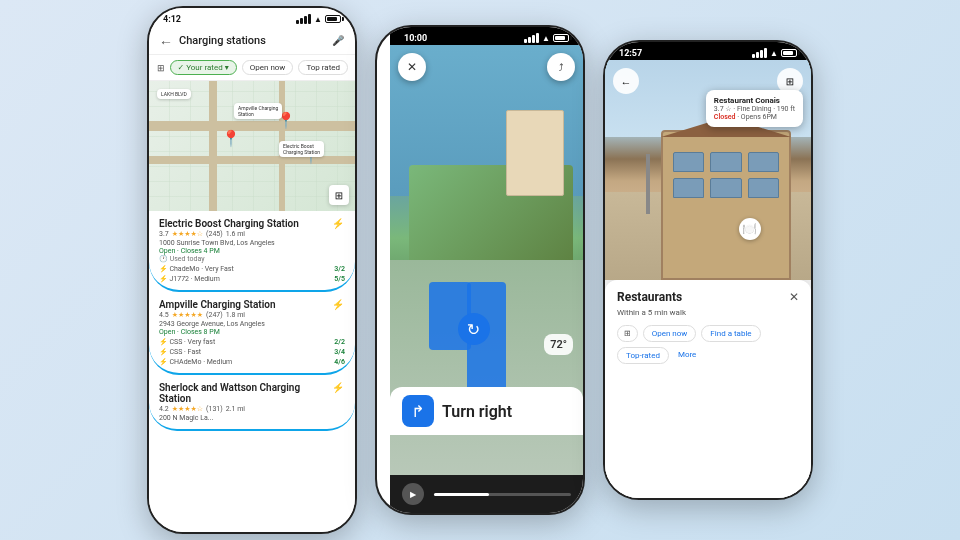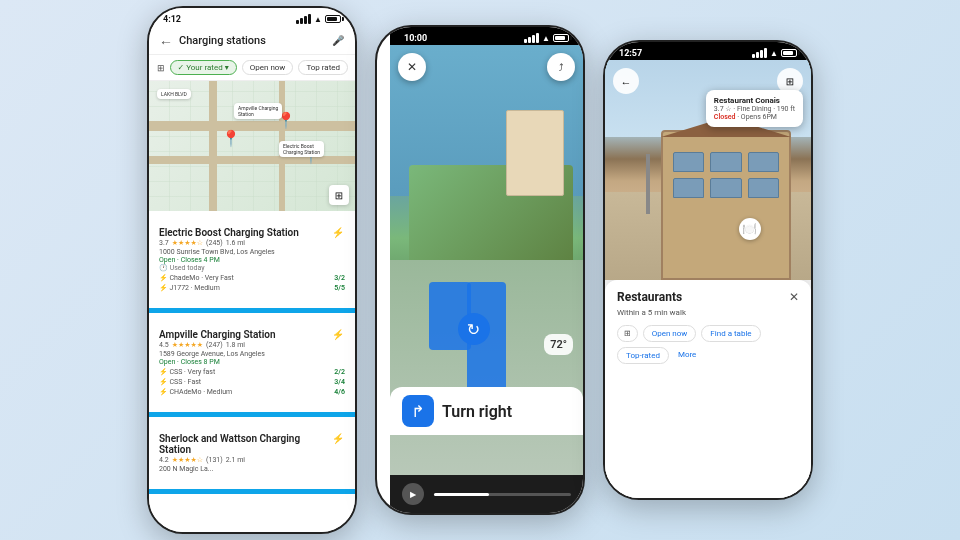--- a/index.html
+++ b/index.html
@@ -179,22 +179,23 @@
       display: flex;
       align-items: center;
       justify-content: center;
       font-size: 10px;
     }
     .station-list {
       flex: 1;
       overflow: hidden;
     }
     .station-item {
-      padding: 16px 10px;
-      border-bottom: 5px solid #0ea5e9;
+      padding: 7px 10px;
+      border-bottom: 2px solid #0ea5e9;
+      border-radius: 30px;
     }
     .station-name {
       font-size: 10px;
       font-weight: 600;
       color: #222;
       display: flex;
       justify-content: space-between;
       align-items: flex-start;
     }
     .station-name .ev-icon {
@@ -620,21 +621,21 @@
           <div class="station-name">
             <span>Ampville Charging Station</span>
             <span class="ev-icon">⚡</span>
           </div>
           <div class="station-rating">
             <span class="rating-num">4.5</span>
             <span class="stars">★★★★★</span>
             <span class="rating-num">(247)</span>
             <span class="rating-num">1.8 mi</span>
           </div>
-          <div class="station-address">1589 George Avenue, Los Angeles</div>
+          <div class="station-address">2943 George Avenue, Los Angeles</div>
           <div class="station-hours">
             <span class="open">Open · Closes 8 PM</span>
           </div>
           <div class="plug-row">
             <span>⚡ CSS · Very fast</span>
             <span class="plug-avail">2/2</span>
           </div>
           <div class="plug-row">
             <span>⚡ CSS · Fast</span>
             <span class="plug-avail">3/4</span>

